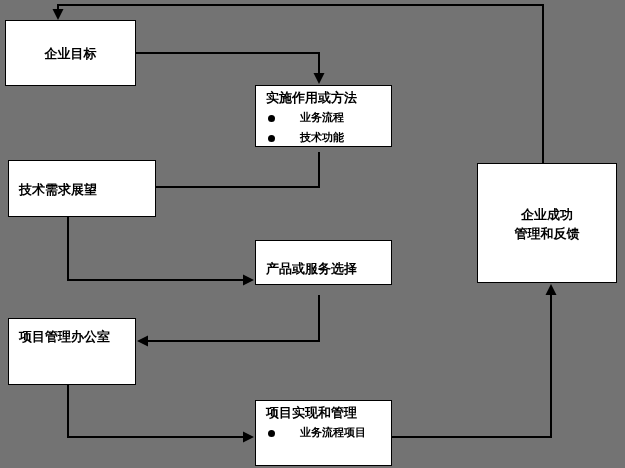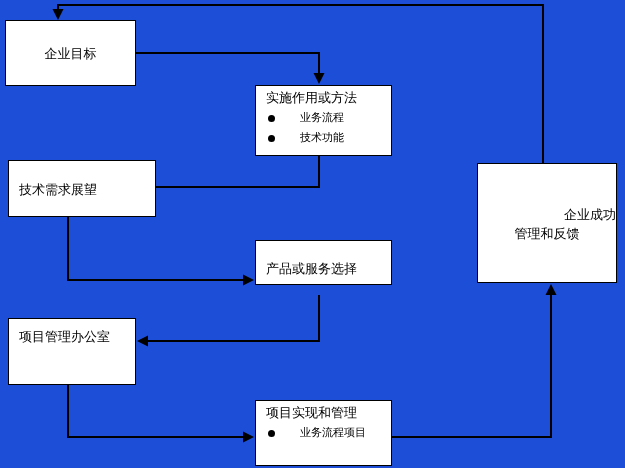--- a/index.html
+++ b/index.html
@@ -8,22 +8,23 @@
     padding: 0;
     background: #ffffff;
   }
   body {
     font-family: "DejaVu Sans", "Liberation Sans", sans-serif;
   }
   #canvas {
     position: relative;
     width: 625px;
     height: 468px;
-    background: #1d4ed8;
+    background: #737373;
     overflow: hidden;
+    font-weight: bold;
   }
   #edges {
     position: absolute;
     left: 0;
     top: 0;
     width: 625px;
     height: 468px;
   }
   .node {
     position: absolute;
@@ -97,34 +98,34 @@
       <polyline points="392,437 551,437 551,288" fill="none" stroke="#000000" stroke-width="1.3" shape-rendering="crispEdges"></polyline>
       <polygon points="551,284 545.5,295 556.5,295" fill="#000000"></polygon>
       <polyline points="543,163 543,5 58,5 58,16" fill="none" stroke="#000000" stroke-width="1.3" shape-rendering="crispEdges"></polyline>
       <polygon points="58,20 52.5,9 63.5,9" fill="#000000"></polygon>
     </svg>
 
   <div class="node" style="left: 5px; top: 20px; width: 131px; height: 66px;">
     <div class="node-title" style="top: 25px;">企业目标</div>
   </div>
 
-  <div class="node" style="left: 255px; top: 85px; width: 137px; height: 71px;">
+  <div class="node" style="left: 255px; top: 85px; width: 137px; height: 62px;">
     <div class="node-title left" style="top: 4px;">实施作用或方法</div>
     <ul class="bullets" style="top: 22px;">
       <li>业务流程</li>
       <li>技术功能</li>
     </ul>
   </div>
 
   <div class="node" style="left: 8px; top: 160px; width: 148px; height: 57px;">
     <div class="node-title left" style="top: 21px;">技术需求展望</div>
   </div>
 
   <div class="node" style="left: 477px; top: 163px; width: 140px; height: 120px;">
-    <div class="node-title two-line" style="top: 41px; text-align: right;">企业成功</div>
+    <div class="node-title two-line" style="top: 41px;">企业成功</div>
     <div class="node-title two-line" style="top: 60px;">管理和反馈</div>
   </div>
 
   <div class="node" style="left: 255px; top: 240px; width: 137px; height: 45px;">
     <div class="node-title left" style="top: 20px;">产品或服务选择</div>
   </div>
 
   <div class="node" style="left: 8px; top: 318px; width: 128px; height: 67px;">
     <div class="node-title left" style="top: 10px;">项目管理办公室</div>
   </div>

